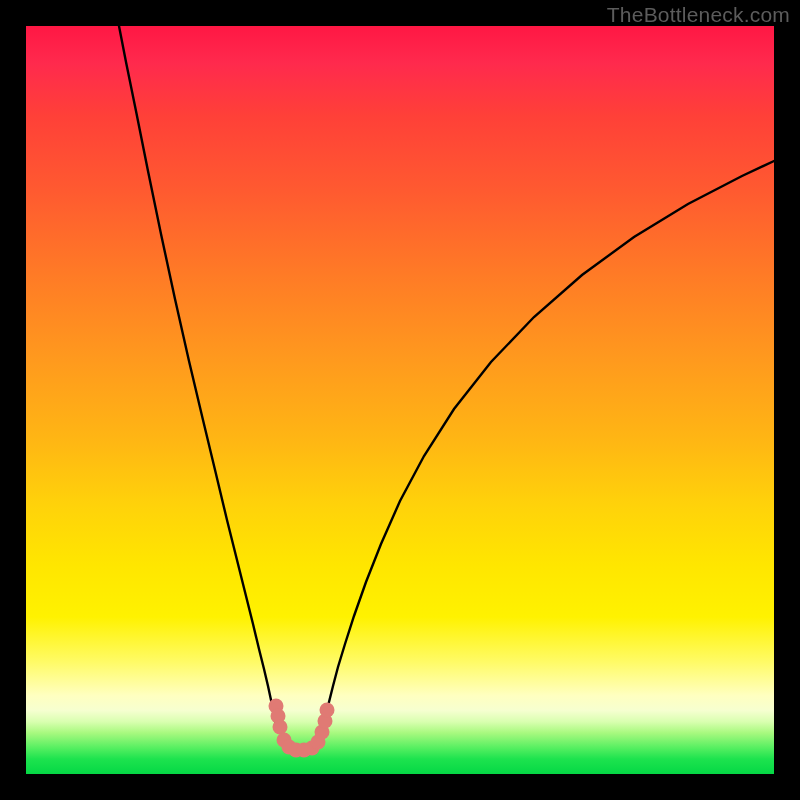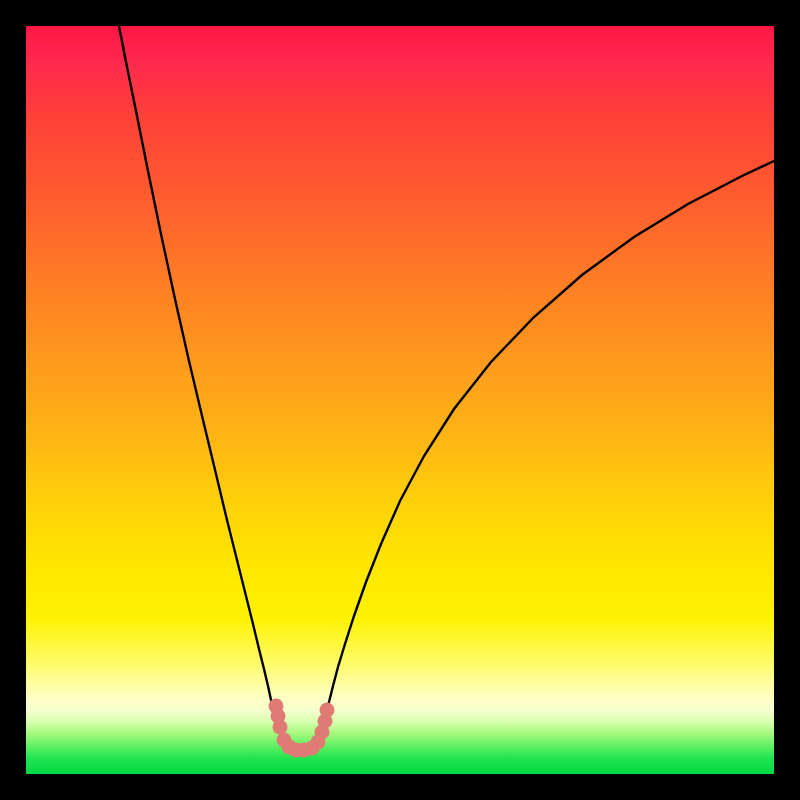--- a/index.html
+++ b/index.html
@@ -86,13 +86,14 @@
           <circle cx="270" cy="724" r="7.5" fill="#e07a74" stroke="#c6625c" stroke-width="0"></circle>
           <circle cx="278" cy="724" r="7.5" fill="#e07a74" stroke="#c6625c" stroke-width="0"></circle>
           <circle cx="286" cy="722" r="7.5" fill="#e07a74" stroke="#c6625c" stroke-width="0"></circle>
           <circle cx="292" cy="716" r="7.5" fill="#e07a74" stroke="#c6625c" stroke-width="0"></circle>
           <circle cx="296" cy="706" r="7.5" fill="#e07a74" stroke="#c6625c" stroke-width="0"></circle>
           <circle cx="299" cy="695" r="7.5" fill="#e07a74" stroke="#c6625c" stroke-width="0"></circle>
           <circle cx="301" cy="684" r="7.5" fill="#e07a74" stroke="#c6625c" stroke-width="0"></circle>
         </g>
     </svg>
   </div>
+  <div class="watermark">TheBottleneck.com</div>
 </div>
 
 </body></html>

